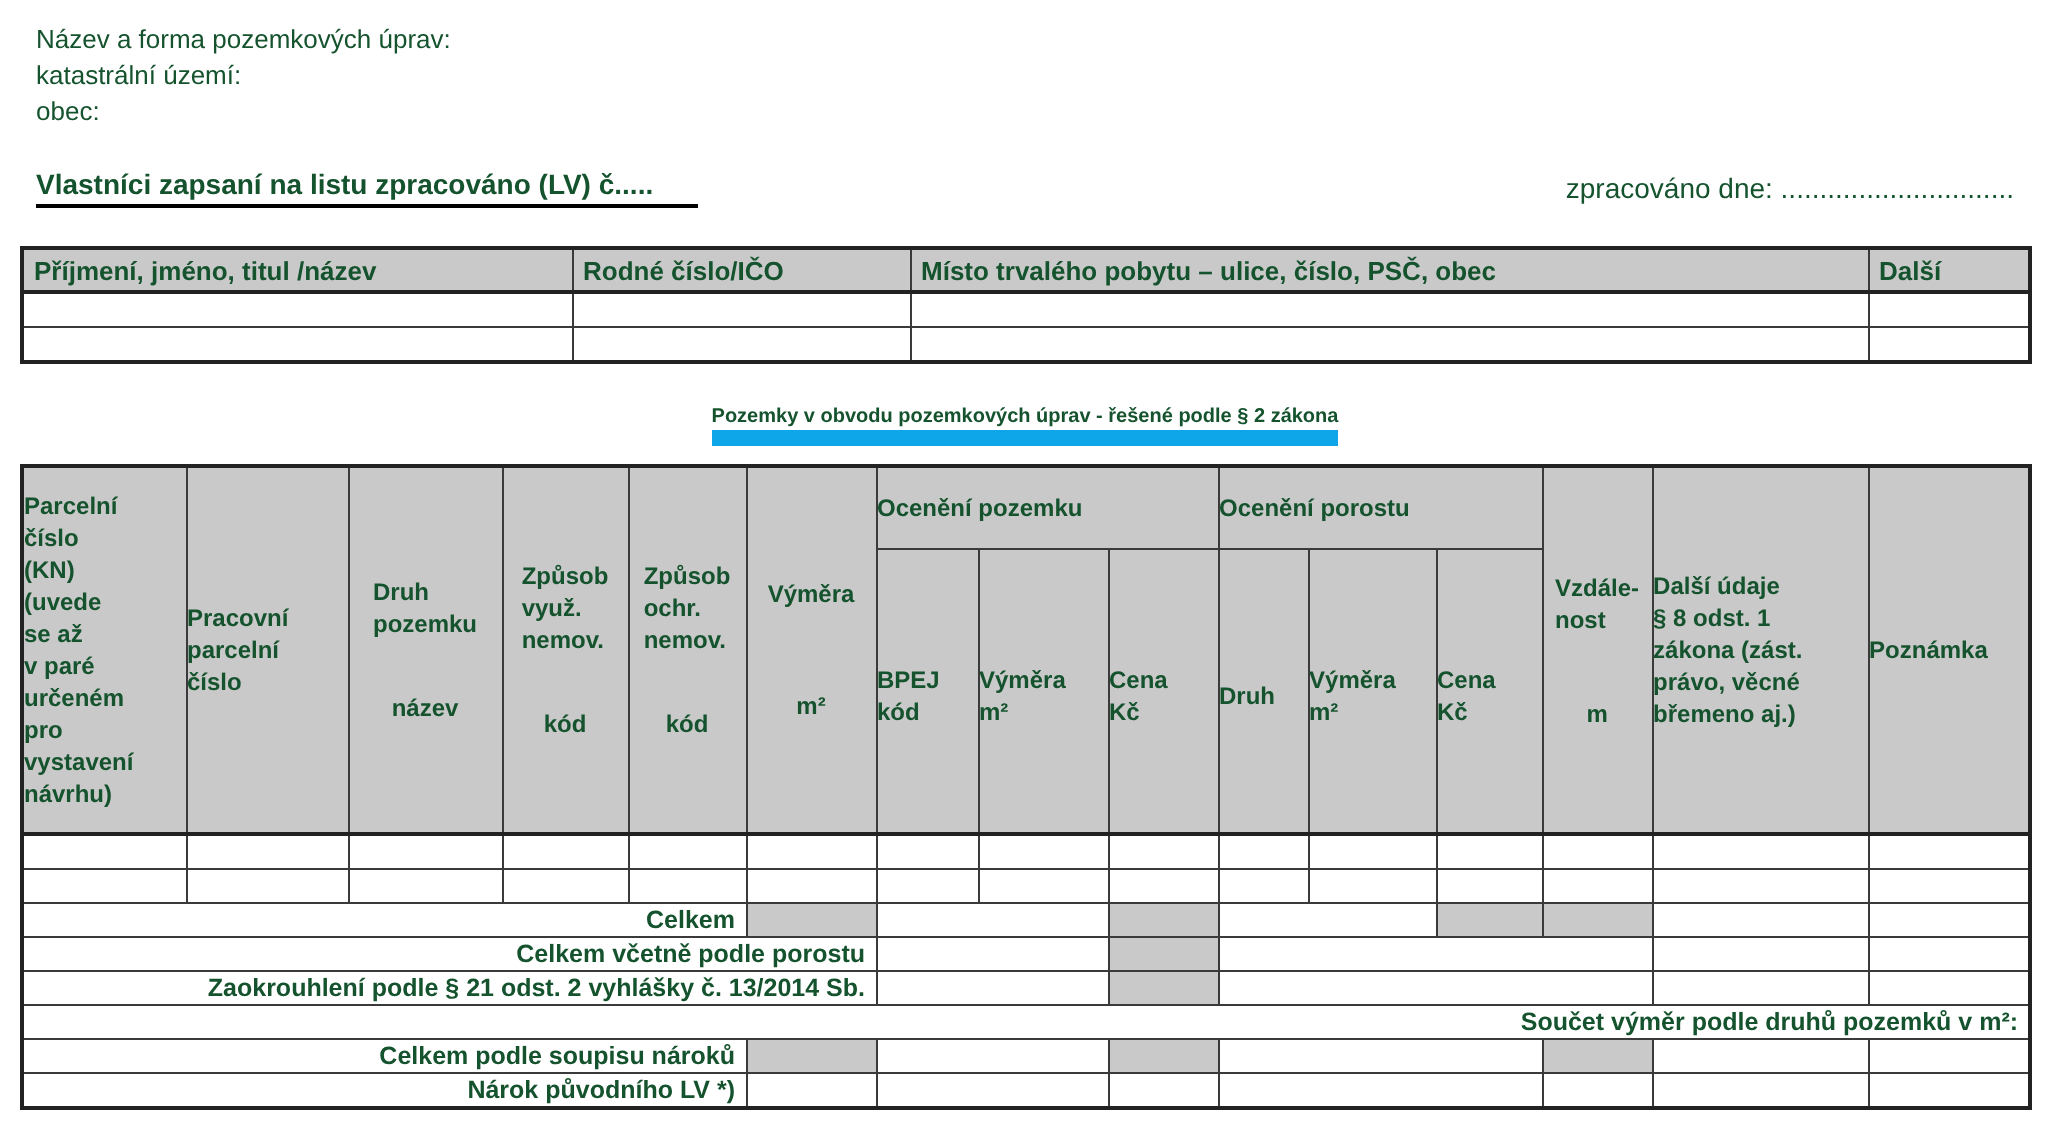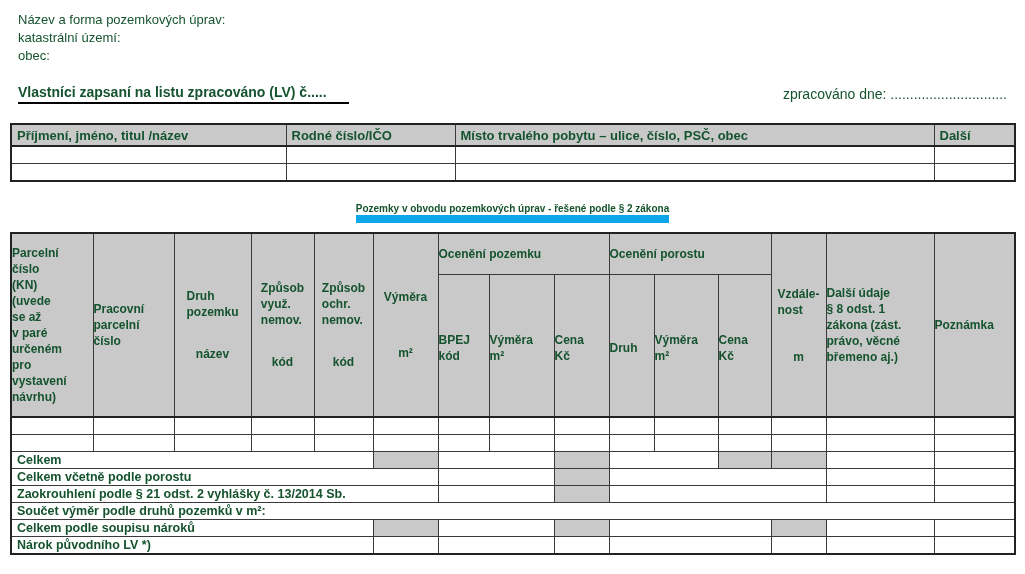--- a/index.html
+++ b/index.html
@@ -22,21 +22,21 @@
   .t2 td{border:1px solid #3a3a3a;padding:0;overflow:hidden;}
   .t2 .hd{background:#c9c9c9;font-weight:bold;text-align:left;vertical-align:middle;
         line-height:16px;}
   .pre{white-space:pre-line;}
   .cell-parcel{vertical-align:top;line-height:17.6px;padding-top:2px;}
   .stack{display:flex;flex-direction:column;align-items:center;justify-content:center;
         gap:26px;min-height:176px;}
   .grp td{height:40px;}
   .subrow td{height:137px;vertical-align:top;padding-top:4px;line-height:16px;}
   .t2 .body td{height:16px;}
-  .t2 .lbl{font-weight:bold;font-size:12.5px;text-align:left;padding:0 5px;
+  .t2 .lbl{font-weight:bold;font-size:12.5px;text-align:right;padding:0 5px;
         white-space:nowrap;background:#fff;}
   .g{background:#c9c9c9;}
   .hdr-b{border-bottom:2px solid #222 !important;}
 </style>
 </head>
 <body>
 
 <div class="page">
 
   <div class="topline" style="top:12px">Název a forma pozemkových úprav:</div>

